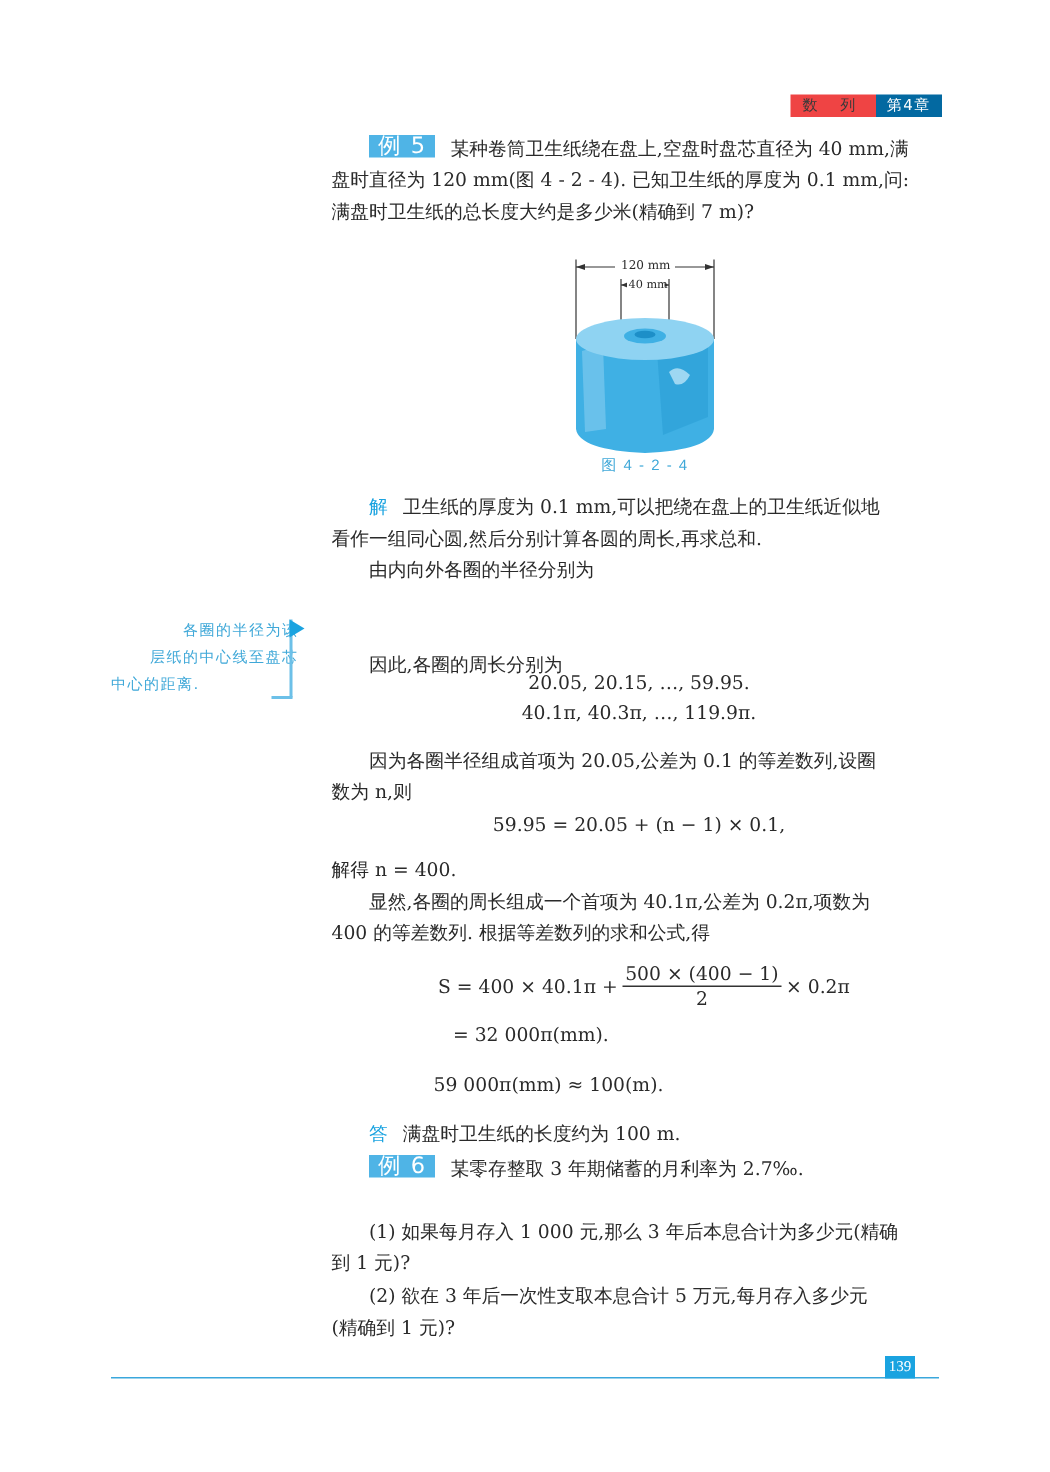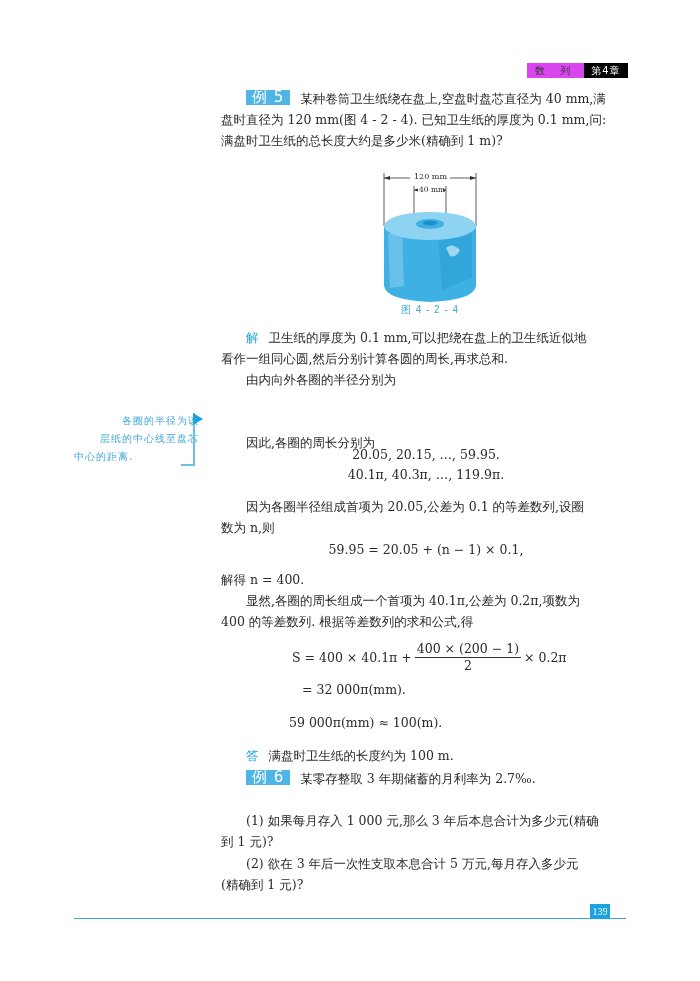--- a/index.html
+++ b/index.html
@@ -4,22 +4,22 @@
 <style>
   html, body { margin: 0; padding: 0; }
   body {
     width: 700px; height: 981px; background: #ffffff; position: relative; overflow: hidden;
     font-family: "DejaVu Serif", "Liberation Serif", serif; color: #2a2a2a;
   }
   .abs { position: absolute; }
 
   
   .hdr { position: absolute; top: 63px; left: 527px; height: 15px; display: flex; }
-  .hdr-sec { background: #d946ef; color: #3a3a3a; font-family: "DejaVu Sans", sans-serif; font-size: 10px; line-height: 15px; padding: 0 8px; letter-spacing: 6px; }
-  .hdr-ch { background: #000000; color: #fff; font-family: "DejaVu Sans", sans-serif; font-size: 10px; line-height: 15px; padding: 0 7px; letter-spacing: 1px; }
+  .hdr-sec { background: #ef4444; color: #3a3a3a; font-family: "DejaVu Sans", sans-serif; font-size: 10px; line-height: 15px; padding: 0 8px; letter-spacing: 6px; }
+  .hdr-ch { background: #0369a1; color: #fff; font-family: "DejaVu Sans", sans-serif; font-size: 10px; line-height: 15px; padding: 0 7px; letter-spacing: 1px; }
 
   .line { position: absolute; left: 221px; width: 410px; font-size: 12.5px; line-height: 20px; white-space: nowrap; }
   .ind { left: 246px; }
   .center { text-align: center; left: 221px; width: 410px; }
 
   .tag {
     display: inline-block; background: #4fb4e6; color: #fff;
     font-family: "DejaVu Sans", sans-serif; font-size: 15px; line-height: 15px;
     padding: 0 6px; margin-right: 10px; letter-spacing: 1px; vertical-align: 1px;
   }
@@ -48,21 +48,21 @@
 
 <div class="hdr">
   <span class="hdr-sec">数 列</span>
   <span class="hdr-ch">第4章</span>
 </div>
 
 <div class="line ind" style="top:89px;">
   <span class="tag">例 5</span><span>某种卷筒卫生纸绕在盘上,空盘时盘芯直径为 40 mm,满</span>
 </div>
 <div class="line" style="top:110px;">盘时直径为 120 mm(图 4 - 2 - 4). 已知卫生纸的厚度为 0.1 mm,问:</div>
-<div class="line" style="top:131px;">满盘时卫生纸的总长度大约是多少米(精确到 1 m)?</div>
+<div class="line" style="top:131px;">满盘时卫生纸的总长度大约是多少米(精确到 7 m)?</div>
 
 <div class="fig">
   <svg width="100" height="140" viewBox="0 0 100 140">
 
     <line x1="4" y1="10" x2="96" y2="10" stroke="#333" stroke-width="0.8"></line>
     <line x1="4" y1="5" x2="4" y2="58" stroke="#333" stroke-width="0.8"></line>
     <line x1="96" y1="5" x2="96" y2="58" stroke="#333" stroke-width="0.8"></line>
     <polygon points="4,10 10,8 10,12" fill="#333"></polygon>
     <polygon points="96,10 90,8 90,12" fill="#333"></polygon>
     <rect x="30" y="4" width="40" height="11" fill="#fff"></rect>
@@ -109,21 +109,21 @@
 <div class="line" style="top:518px;">数为 n,则</div>
 <div class="line center" style="top:540px;">59.95 = 20.05 + (n − 1) × 0.1,</div>
 <div class="line" style="top:570px;">解得 n = 400.</div>
 
 <div class="line ind" style="top:591px;">显然,各圈的周长组成一个首项为 40.1π,公差为 0.2π,项数为</div>
 <div class="line" style="top:612px;">400 的等差数列. 根据等差数列的求和公式,得</div>
 
 <div class="abs" style="left:292px;top:641px;font-size:12.5px;white-space:nowrap;display:flex;align-items:center;">
   <span>S = 400 × 40.1π +</span>
   <span class="frac">
-    <span class="num">400 × (200 − 1)</span>
+    <span class="num">500 × (400 − 1)</span>
     <span class="den">2</span>
   </span>
   <span>× 0.2π</span>
 </div>
 <div class="abs" style="left:302px;top:682px;font-size:12.5px;white-space:nowrap;">= 32 000π(mm).</div>
 <div class="abs" style="left:289px;top:715px;font-size:12.5px;white-space:nowrap;">59 000π(mm) ≈ 100(m).</div>
 
 <div class="line ind" style="top:746px;">
   <span class="kw">答</span><span>满盘时卫生纸的长度约为 100 m.</span>
 </div>

